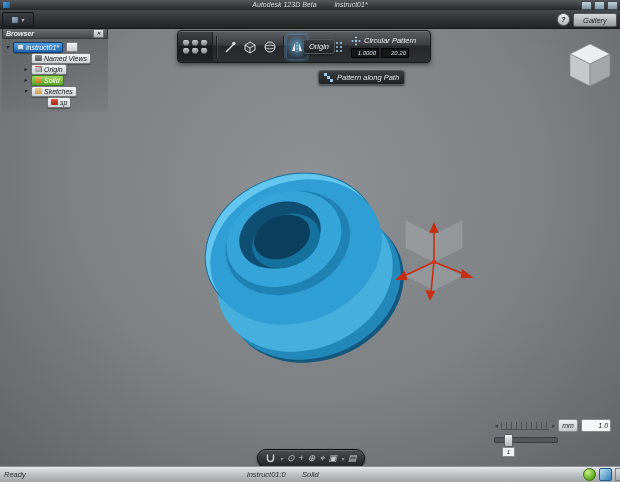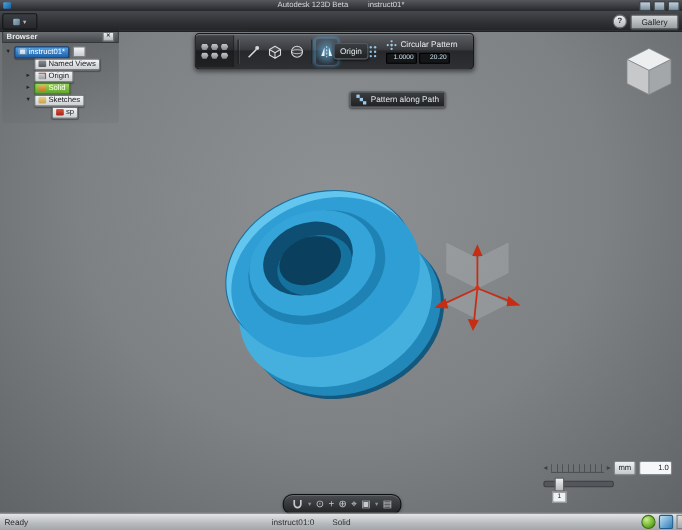--- a/index.html
+++ b/index.html
@@ -1,17 +1,17 @@
 <!DOCTYPE html>
 <html><head>
 <meta charset="utf-8">
 <style>
   html,body{margin:0;padding:0;background:#55585b;}
   .screen{position:relative;width:620px;height:482px;overflow:hidden;
-    font-family:"Liberation Sans",sans-serif;background:#777b7e;}
+    font-family:"Liberation Sans",sans-serif;background:#777b7e;font-style:italic;}
 
   
   .titlebar{position:absolute;left:0;top:0;width:620px;height:10px;z-index:10;
     background:linear-gradient(#54575c,#26282b);}
   .app-icon{position:absolute;left:3px;top:2px;width:7px;height:6px;border-radius:1px;
     background:linear-gradient(135deg,#4aa3e0,#1b5d9e);}
   .title-text{position:absolute;left:0;right:0;top:1px;display:flex;justify-content:center;
     gap:18px;font-size:7px;color:#d6d9dc;}
   .win-buttons{position:absolute;right:2px;top:1px;display:flex;gap:2px;}
   .win-btn{width:9px;height:7px;border:1px solid #3e464c;border-radius:1px;
@@ -36,21 +36,21 @@
     background:radial-gradient(ellipse at 50% 35%,#8d9194 0%,#7d8184 55%,#616467 100%);}
   .scene{position:absolute;left:0;top:0;width:620px;height:482px;z-index:2;pointer-events:none;}
   .viewcube{position:absolute;left:566px;top:42px;z-index:4;}
 
   
   .flyout-label{position:absolute;z-index:8;display:flex;align-items:center;gap:3px;
     padding:2px 5px;background:linear-gradient(#3b3e41,#1f2123);border:1px solid #55585c;
     border-radius:3px;color:#e4e7ea;font-size:7.5px;box-shadow:0 1px 2px rgba(0,0,0,.5);
     white-space:nowrap;}
   .rect-pattern{left:222px;top:11px;}
-  .path-pattern{left:318px;top:70px;margin-top:13px;}
+  .path-pattern{left:318px;top:70px;}
   .mirror-tip{left:303px;top:39px;z-index:9;}
   .dot4{width:3px;height:3px;background:#9fc8e8;box-shadow:4px 0 #9fc8e8,0 4px #9fc8e8,4px 4px #9fc8e8;
     margin:0 4px 4px 0;flex:none;}
   .dotpath{width:3px;height:3px;background:#9fc8e8;box-shadow:3px 3px #9fc8e8,6px 6px #9fc8e8;
     margin:0 7px 6px 0;flex:none;}
 
   
   .main-toolbar{position:absolute;left:177px;top:30px;width:252px;height:31px;z-index:7;
     background:linear-gradient(#5b5e62,#3a3c40 45%,#26282b 50%,#2d2f32);
     border:1px solid #17191b;border-radius:4px;display:flex;align-items:center;

